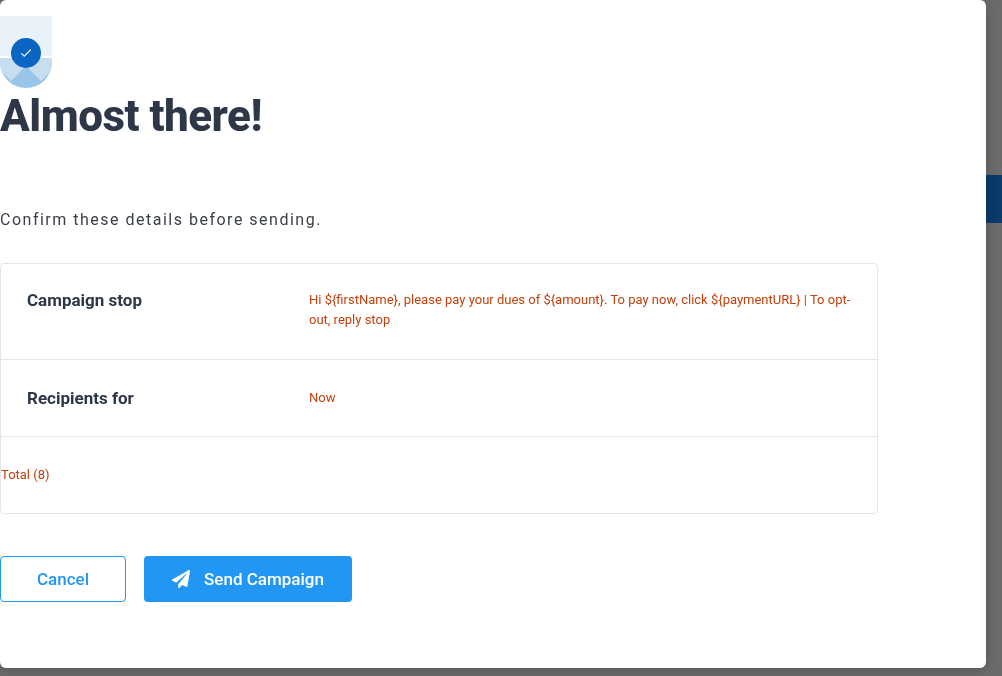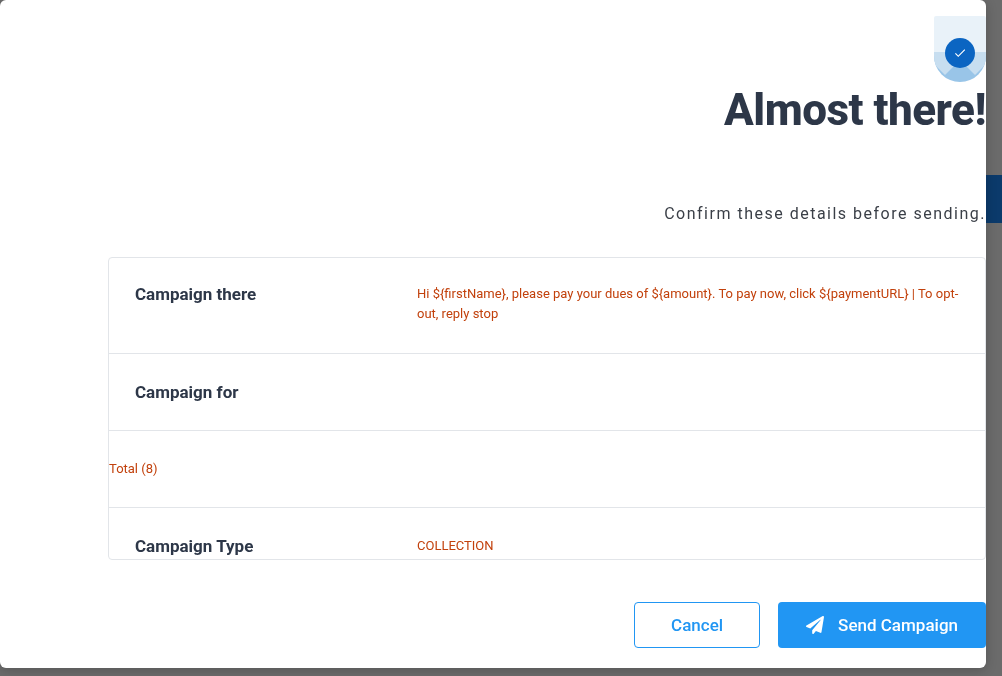--- a/index.html
+++ b/index.html
@@ -24,21 +24,21 @@
       background: #ffffff;
       border-radius: 6px;
       box-shadow: 0 2px 12px rgba(0,0,0,0.2);
       padding-top: 16px;
       padding-bottom: 20px;
       overflow: hidden;
     }
     .modal-inner {
       display: flex;
       flex-direction: column;
-      align-items: flex-end;
+      align-items: flex-start;
       height: 100%;
     }
     .hero-icon {
       width: 52px;
       height: 72px;
       position: relative;
       margin-bottom: 2px;
     }
     .hero-icon-top {
       width: 52px;
@@ -202,36 +202,33 @@
       </div>
     </div>
 
     <h1 class="title">Almost there!</h1>
 
     <p class="subtitle">Confirm these details before sending.</p>
 
     <div class="details-table">
 
       <div class="details-row row-tall">
-        <div class="details-label">Campaign there</div>
+        <div class="details-label">Campaign stop</div>
         <div class="details-value">Hi ${firstName}, please pay your dues of ${amount}. To pay now, click ${paymentURL} | To opt-out, reply stop</div>
       </div>
 
       <div class="details-row">
-        <div class="details-label">Campaign for</div>
+        <div class="details-label">Recipients for</div>
+        <div class="details-value">Now</div>
       </div>
 
       <div class="details-row">
         <div class="details-value">Total (8)</div>
       </div>
 
-      <div class="details-row">
-        <div class="details-label">Campaign Type</div>
-        <div class="details-value">COLLECTION</div>
-      </div>
 
     </div>
 
     <div class="actions">
       <button class="btn btn-secondary">Cancel</button>
       <button class="btn btn-primary">
         <svg class="send-icon" viewBox="0 0 512 512">
           <path d="M476 3.2L12.5 270.6c-18.1 10.4-15.8 35.6 2.2 43.2L121 358.4l287.3-253.2c5.5-4.9 13.3 2.6 8.6 8.3L176 407v80.5c0 23.6 28.5 32.9 42.5 15.8L282 426l124.6 52.2c14.2 6 30.4-2.9 33-18.2l72-432C515 7.8 493.3-6.8 476 3.2z"></path>
         </svg>
         <span>Send Campaign</span>

